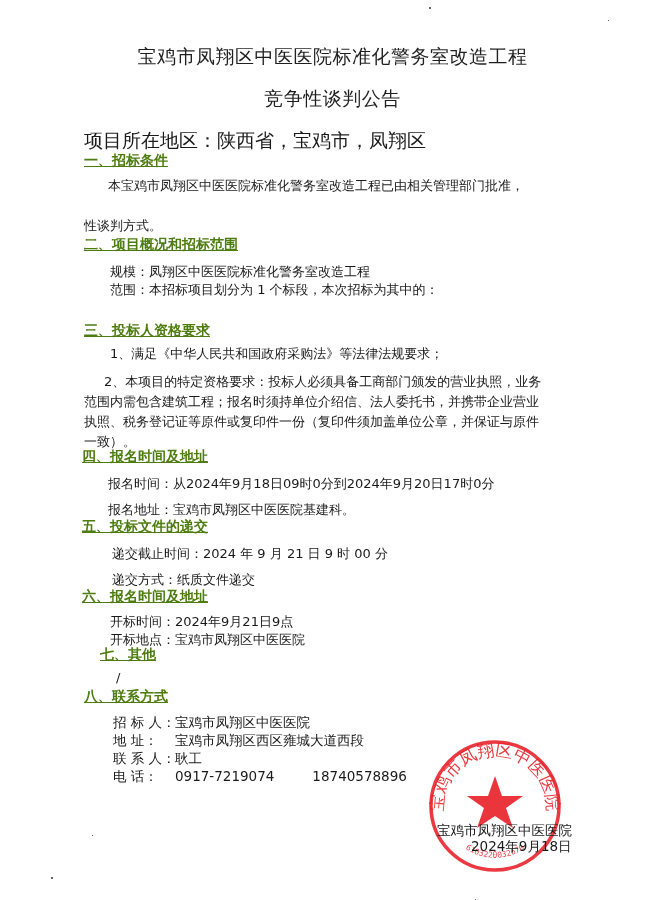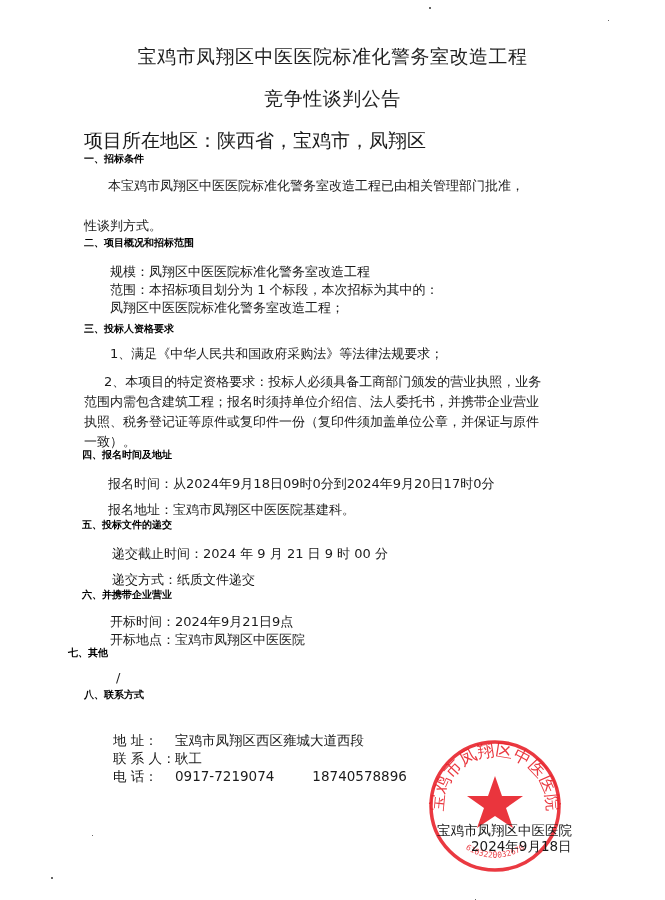--- a/index.html
+++ b/index.html
@@ -30,25 +30,26 @@
     color: #1f1f1f;
   }
   .line {
     position: absolute;
     font-size: 19px;
     white-space: nowrap;
     color: #1a1a1a;
   }
   .heading {
     position: absolute;
-    font-size: 10px;
+    font-size: 14px;
     font-weight: bold;
     white-space: nowrap;
     font-family: "DejaVu Sans", "Liberation Sans", sans-serif;
-    color: #000000;
+    color: #4d7c0f;
+    text-decoration: underline;
   }
   .para {
     position: absolute;
     font-size: 13px;
     line-height: 20px;
     color: #1a1a1a;
     font-family: "DejaVu Sans", "Liberation Sans", sans-serif;
   }
   .contact-row {
     position: absolute;
@@ -89,46 +90,48 @@
 
   <div class="line sans" style="left:84px; top:128px;">项目所在地区：陕西省，宝鸡市，凤翔区</div>
 
   <div class="heading" style="left:84px; top:152px;">一、招标条件</div>
   <div class="para" style="left:108px; top:176px;">本宝鸡市凤翔区中医医院标准化警务室改造工程已由相关管理部门批准，</div>
   <div class="para" style="left:84px; top:216px;">性谈判方式。</div>
 
   <div class="heading" style="left:84px; top:236px;">二、项目概况和招标范围</div>
   <div class="para" style="left:110px; top:262px;">规模：凤翔区中医医院标准化警务室改造工程</div>
   <div class="para" style="left:110px; top:280px;">范围：本招标项目划分为 1 个标段，本次招标为其中的：</div>
-  <div class="para" style="left:110px; top:298px;">凤翔区中医医院标准化警务室改造工程；</div>
 
   <div class="heading" style="left:84px; top:322px;">三、投标人资格要求</div>
   <div class="para" style="left:110px; top:344px;">1、满足《中华人民共和国政府采购法》等法律法规要求；</div>
   <div class="para" style="left:104px; top:372px;">2、本项目的特定资格要求：投标人必须具备工商部门颁发的营业执照，业务</div>
   <div class="para" style="left:84px; top:392px;">范围内需包含建筑工程；报名时须持单位介绍信、法人委托书，并携带企业营业</div>
   <div class="para" style="left:84px; top:412px;">执照、税务登记证等原件或复印件一份（复印件须加盖单位公章，并保证与原件</div>
   <div class="para" style="left:84px; top:432px;">一致）。</div>
 
   <div class="heading" style="left:82px; top:448px;">四、报名时间及地址</div>
   <div class="para" style="left:108px; top:474px;">报名时间：从2024年9月18日09时0分到2024年9月20日17时0分</div>
   <div class="para" style="left:108px; top:500px;">报名地址：宝鸡市凤翔区中医医院基建科。</div>
 
   <div class="heading" style="left:82px; top:518px;">五、投标文件的递交</div>
   <div class="para" style="left:112px; top:544px;">递交截止时间：2024 年 9 月 21 日 9 时 00 分</div>
   <div class="para" style="left:112px; top:570px;">递交方式：纸质文件递交</div>
 
-  <div class="heading" style="left:82px; top:588px;">六、并携带企业营业</div>
+  <div class="heading" style="left:82px; top:588px;">六、报名时间及地址</div>
   <div class="para" style="left:110px; top:612px;">开标时间：2024年9月21日9点</div>
   <div class="para" style="left:110px; top:630px;">开标地点：宝鸡市凤翔区中医医院</div>
 
-  <div class="heading" style="left:68px; top:646px;">七、其他</div>
+  <div class="heading" style="left:100px; top:646px;">七、其他</div>
   <div class="para" style="left:116px; top:668px;">/</div>
 
   <div class="heading" style="left:84px; top:688px;">八、联系方式</div>
 
+  <div class="contact-row" style="top:714px;">
+    <span class="lbl">招 标 人：</span><span>宝鸡市凤翔区中医医院</span>
+  </div>
   <div class="contact-row" style="top:732px;">
     <span class="lbl">地    址：</span><span>宝鸡市凤翔区西区雍城大道西段</span>
   </div>
   <div class="contact-row" style="top:750px;">
     <span class="lbl">联 系 人：</span><span>耿工</span>
   </div>
   <div class="contact-row" style="top:768px;">
     <span class="lbl">电    话：</span><span>0917-7219074</span><span class="phone2">18740578896</span>
   </div>
 

